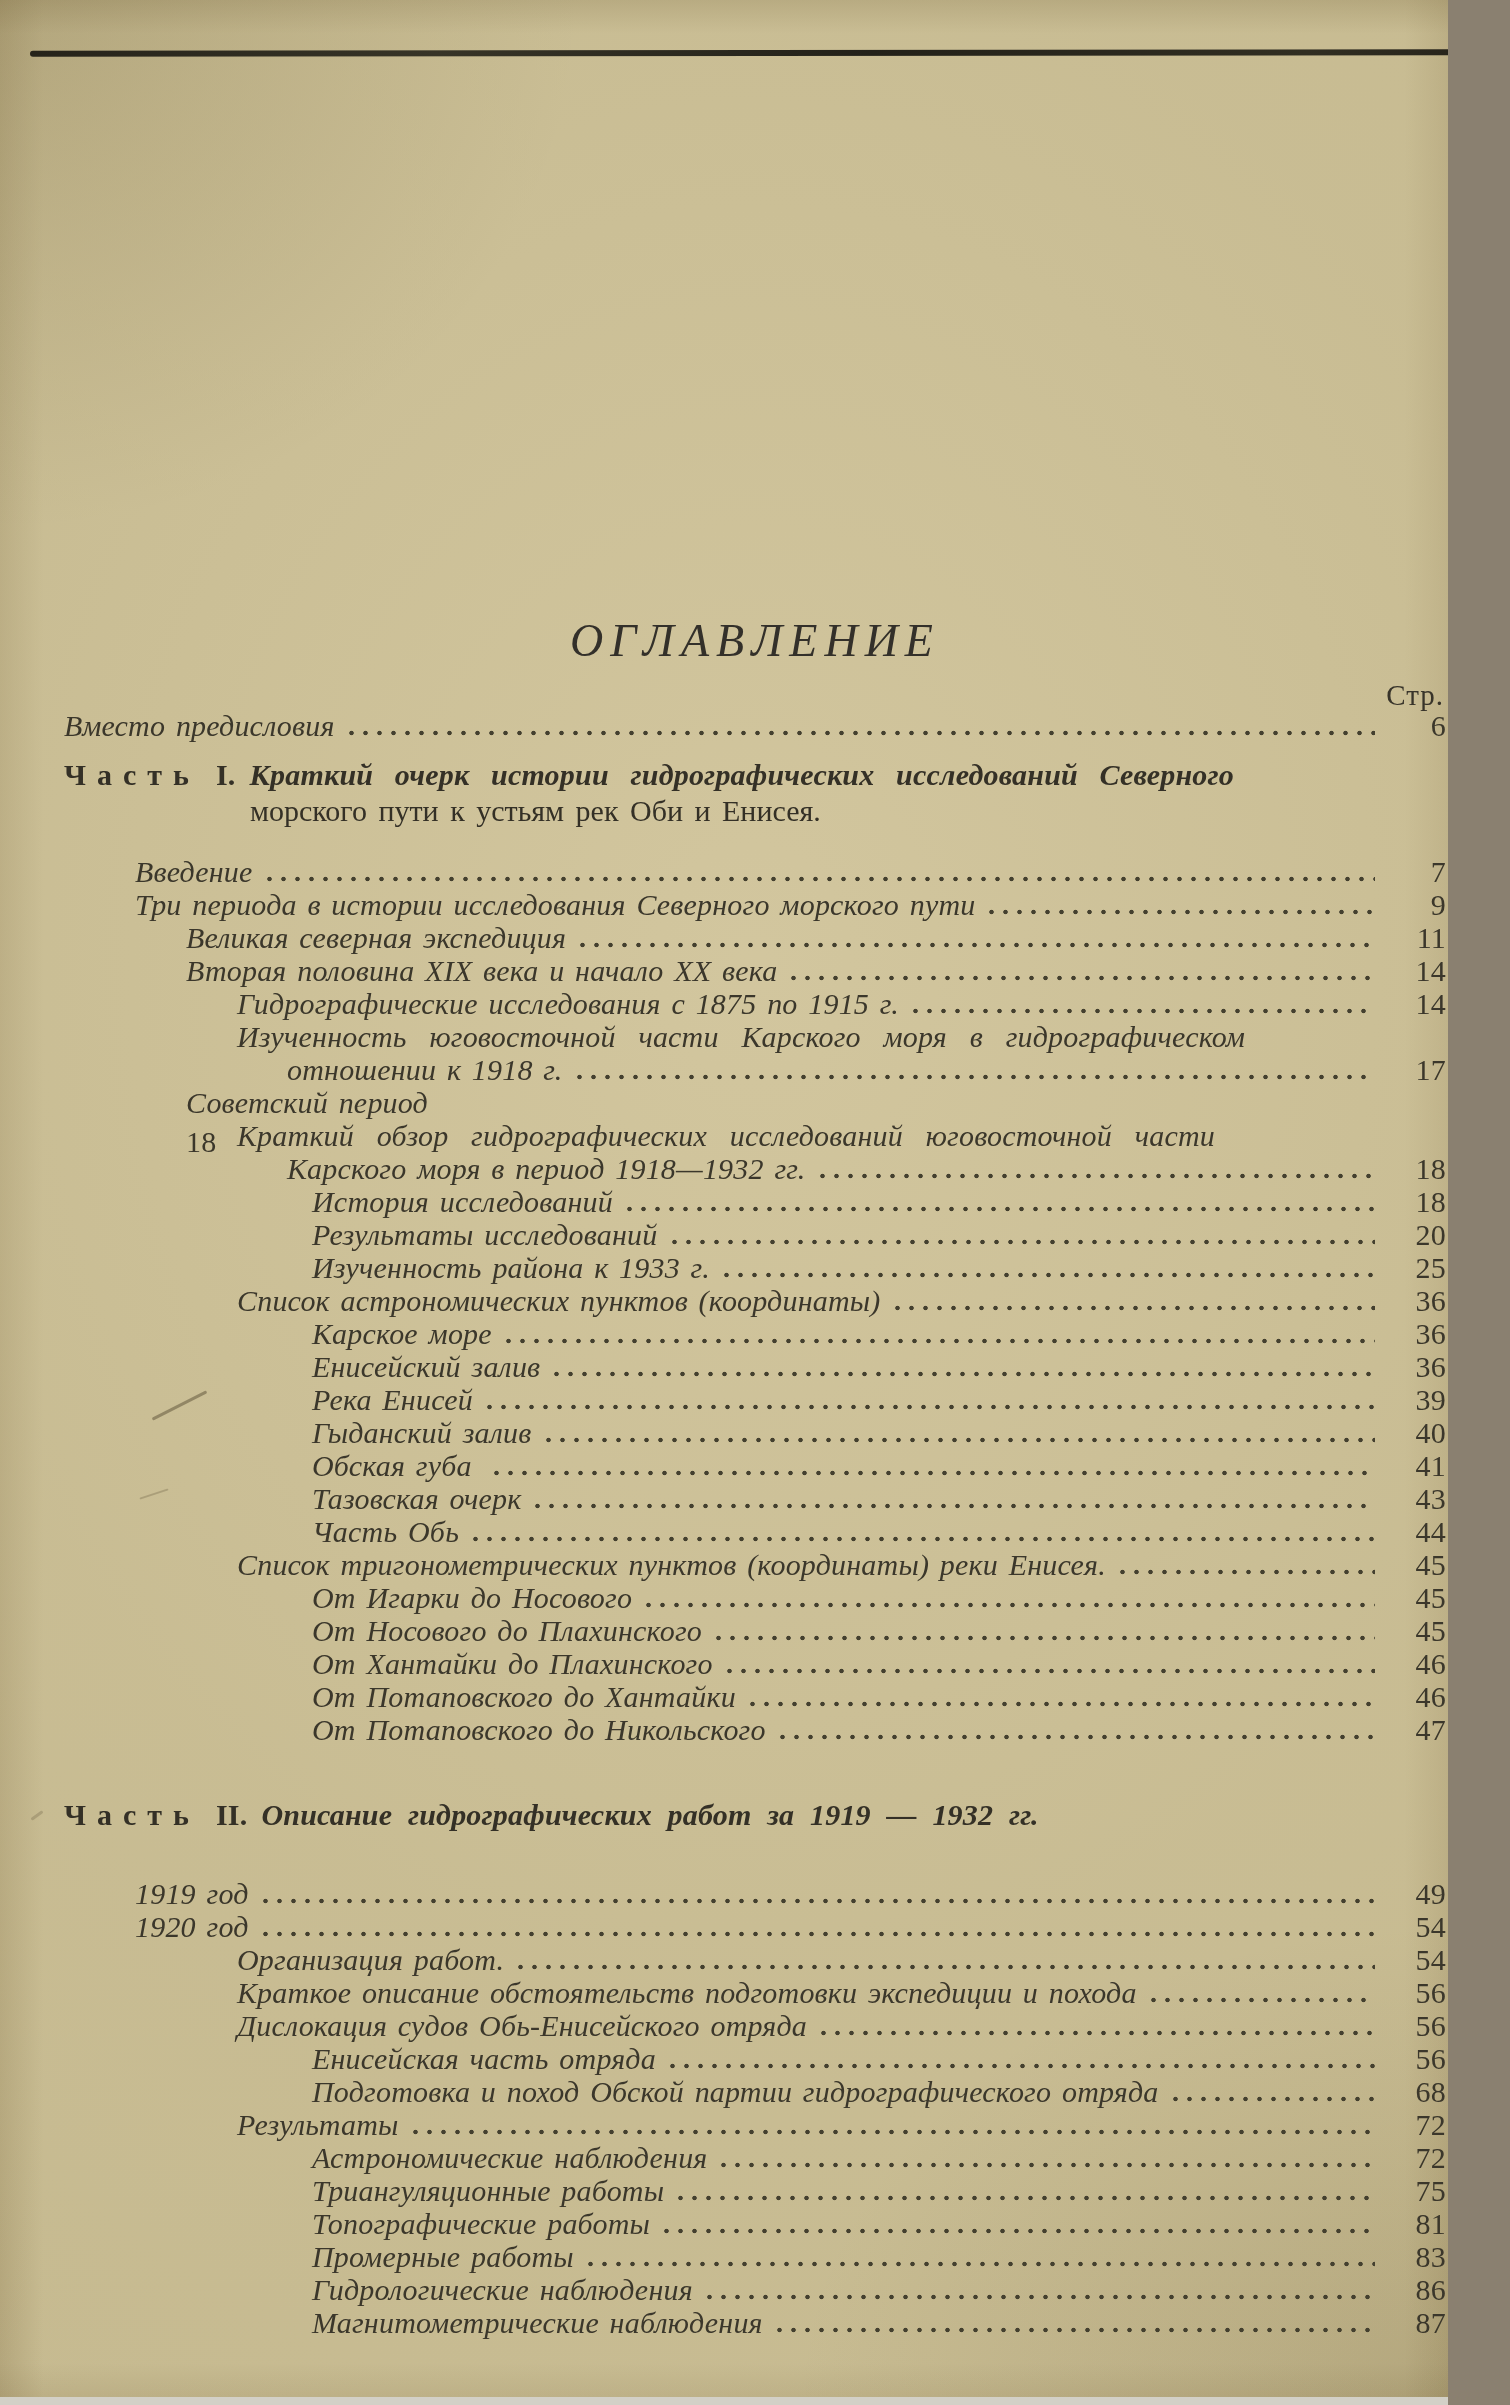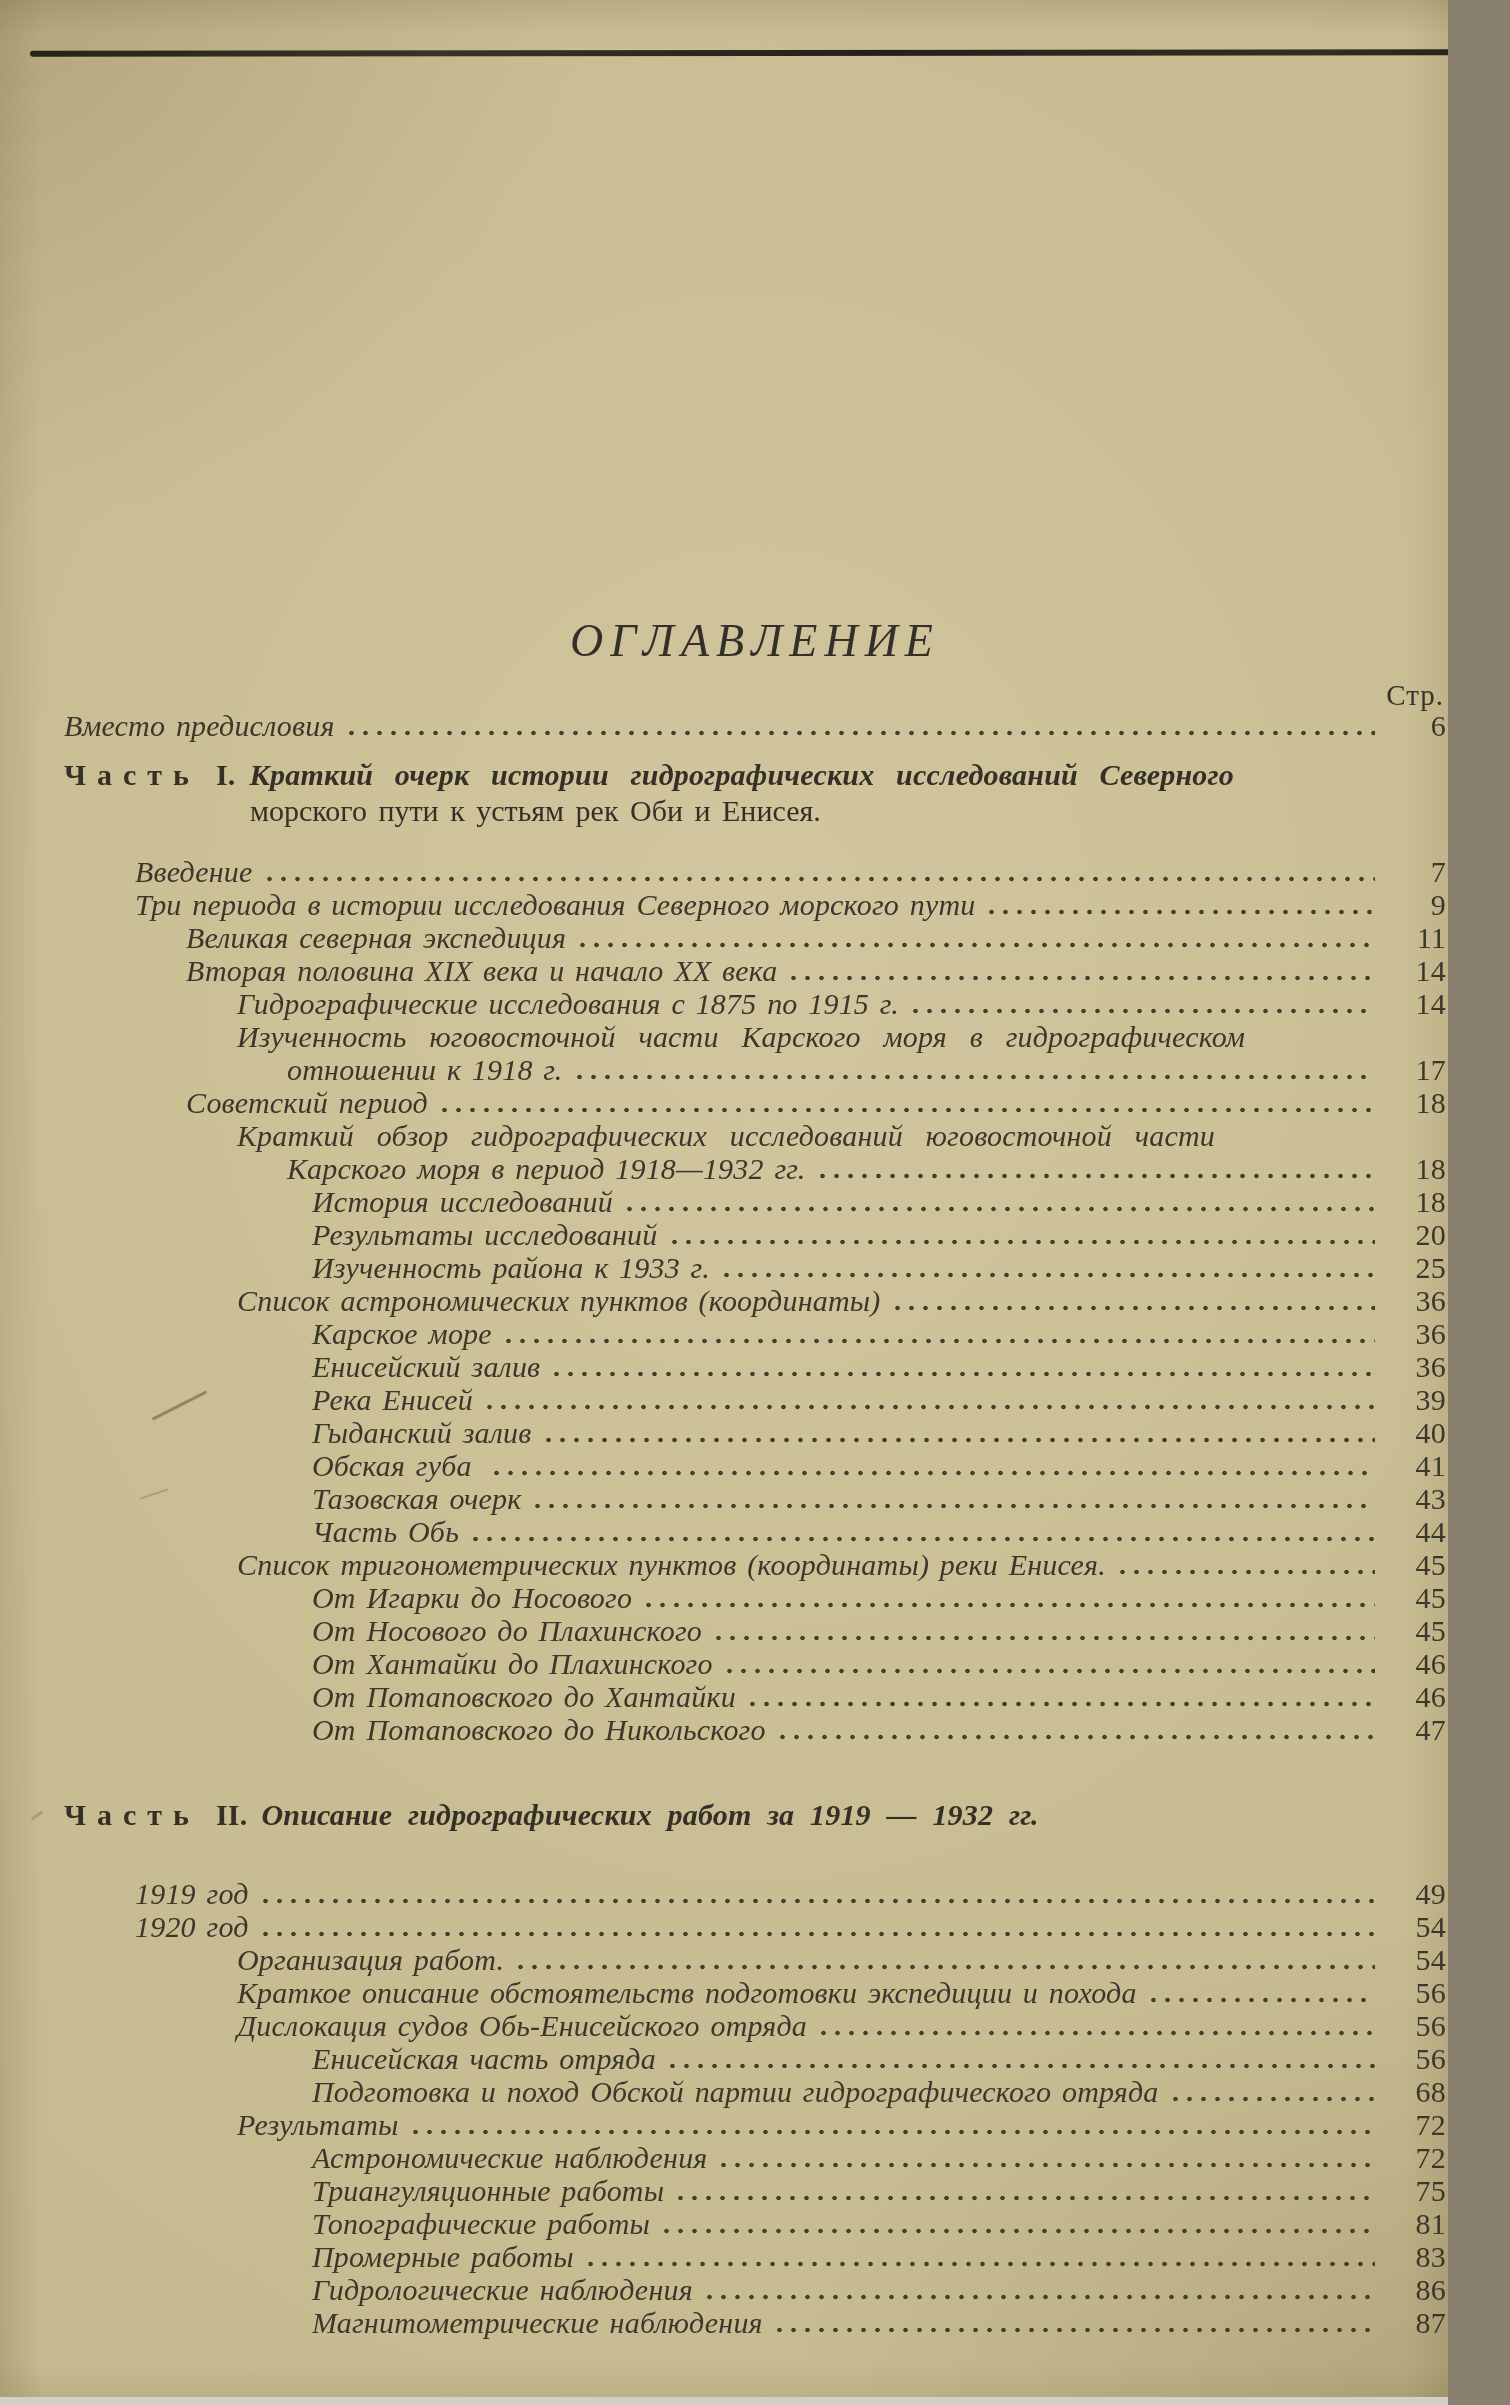--- a/index.html
+++ b/index.html
@@ -114,21 +114,21 @@
             <span class="pg">14</span>
           </div>
           <div class="row stretch" style="padding-left: 173px;">
             <span class="t">Изученность юговосточной части Карского моря в гидрографическом</span>
           </div>
           <div class="row" style="padding-left: 223px;">
             <span class="t">отношении к 1918 г.</span>
             <span class="leader"></span>
             <span class="pg">17</span>
           </div>
-          <div class="row" style="padding-left: 122px;">
+          <div class="row" style="padding-left: 122px; flex-direction: column;">
             <span class="t">Советский период</span>
             <span class="leader"></span>
             <span class="pg">18</span>
           </div>
           <div class="row stretch" style="padding-left: 173px;">
             <span class="t">Краткий обзор гидрографических исследований юговосточной части</span>
           </div>
           <div class="row" style="padding-left: 223px;">
             <span class="t">Карского моря в период 1918—1932 гг.</span>
             <span class="leader"></span>

